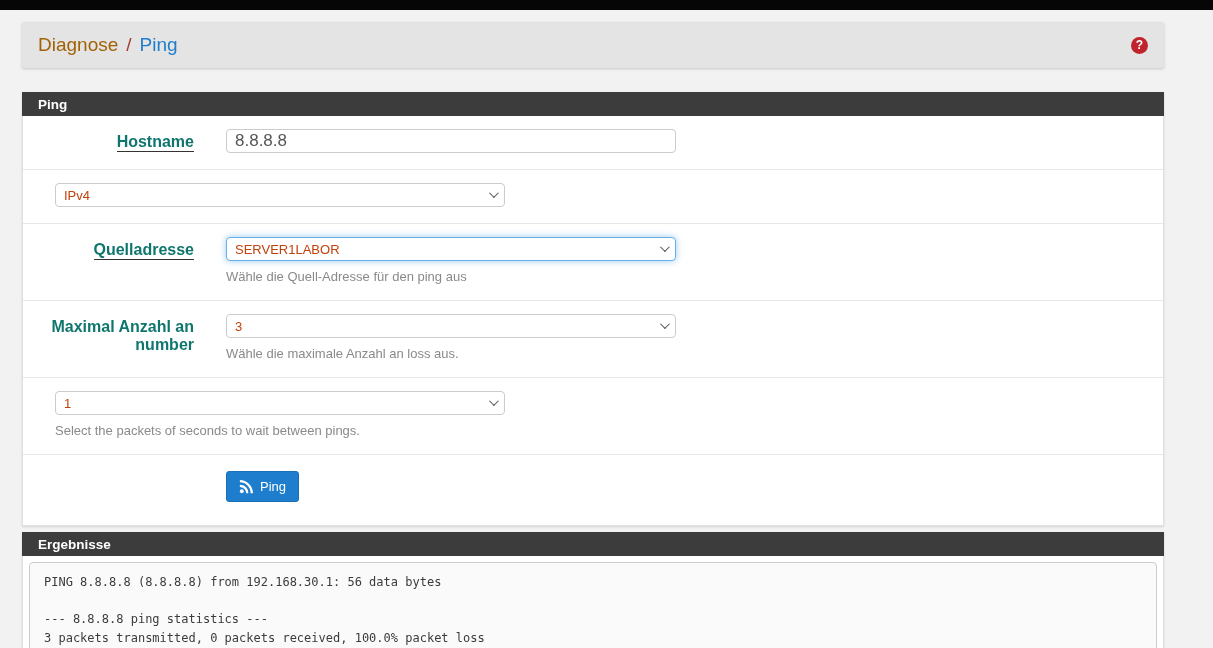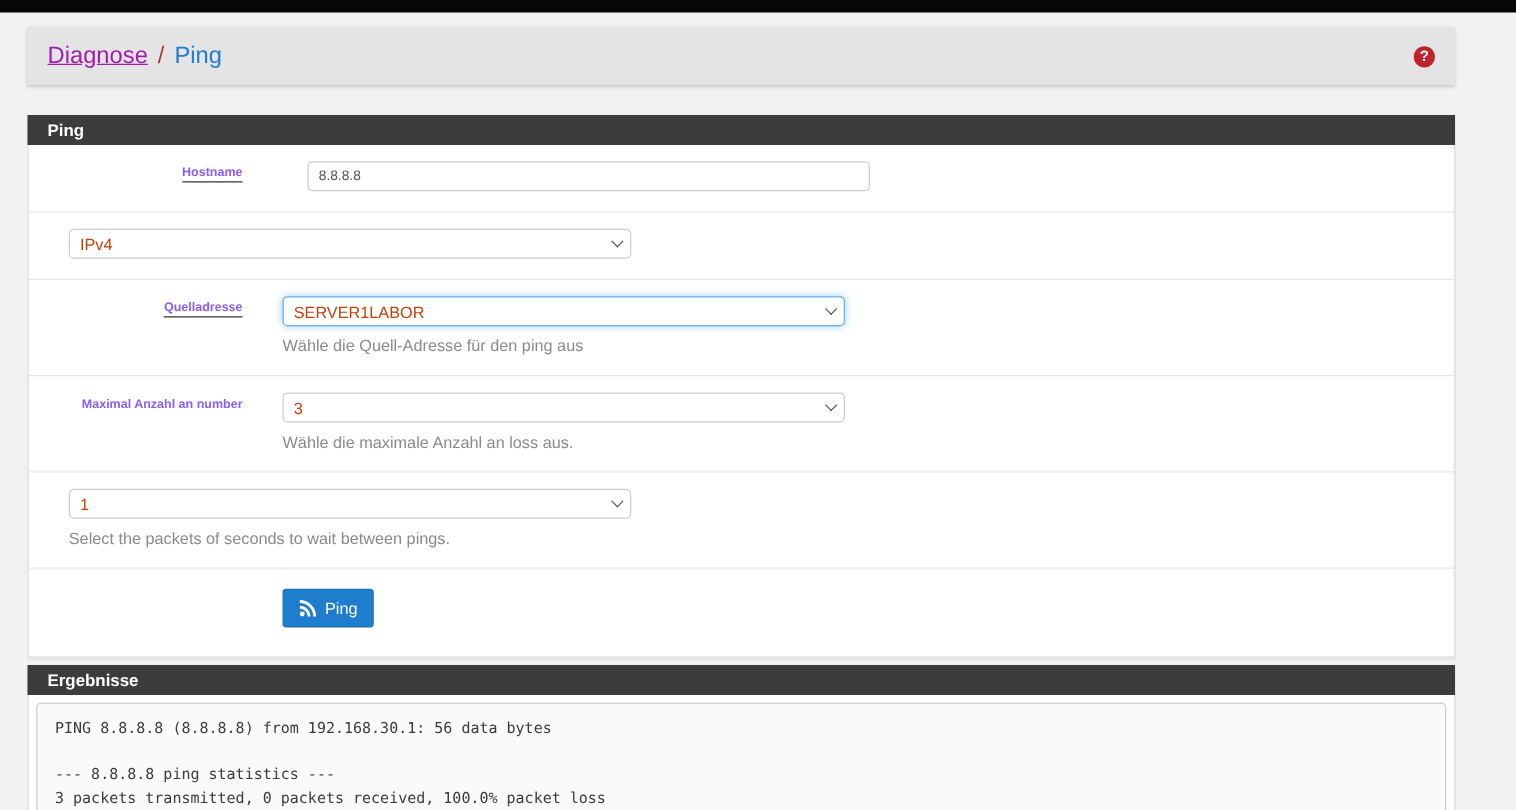--- a/index.html
+++ b/index.html
@@ -19,21 +19,21 @@
   .breadcrumb-bar {
     margin-top: 12px;
     background: #e4e4e4;
     height: 46px;
     display: flex; align-items: center;
     padding: 0 16px;
     box-shadow: 0 1px 3px rgba(0,0,0,.18);
     border-radius: 2px;
   }
   .breadcrumb { font-size: 19px; display: flex; align-items: center; gap: 8px; }
-  .crumb-section { color: #a21caf; text-decoration: underline; }
+  .crumb-section { color: #a16207; }
   .crumb-sep { color: #a33c3c; }
   .crumb-page { color: #1e7ecd; }
   .help-btn {
     margin-left: auto;
     width: 17px; height: 17px; border-radius: 50%;
     background: #bf232b; color: #fff;
     font-size: 12px; font-weight: bold;
     display: flex; align-items: center; justify-content: center;
     cursor: pointer; line-height: 1;
   }
@@ -52,32 +52,32 @@
   
   .form-row {
     display: flex;
     padding: 13px 0 16px 0;
     border-bottom: 1px solid #e7e7e7;
   }
   .form-row:last-of-type { border-bottom: none; }
   .col-label {
     width: 171px; text-align: right; flex: none;
     padding-top: 4px;
-    font-size: 10px; font-weight: bold; color: #8b5cf6;
+    font-size: 16px; font-weight: bold; color: #0f766e;
   }
   .label-underline { border-bottom: 1px solid #333; padding-bottom: 1px; }
   .col-control { margin-left: 32px; width: 450px; flex: none; }
   .text-input, .selectwrap {
     width: 450px; height: 24px;
   }
   .text-input {
     border: 1px solid #ccc; border-radius: 4px;
-    padding: 0 8px; font-size: 11px; color: #555;
+    padding: 0 8px; font-size: 17px; color: #555;
     font-family: "Liberation Sans", sans-serif;
-    background: #fff; outline: none; display: block; margin-left: 20px;
+    background: #fff; outline: none; display: block;
   }
   .selectwrap { position: relative; display: block; }
   .selectwrap select {
     -webkit-appearance: none; appearance: none;
     width: 100%; height: 100%;
     border: 1px solid #ccc; border-radius: 4px;
     padding: 0 24px 0 8px; font-size: 13px; color: #c2410c;
     font-family: "Liberation Sans", sans-serif;
     background: #fff; outline: none;
   }

